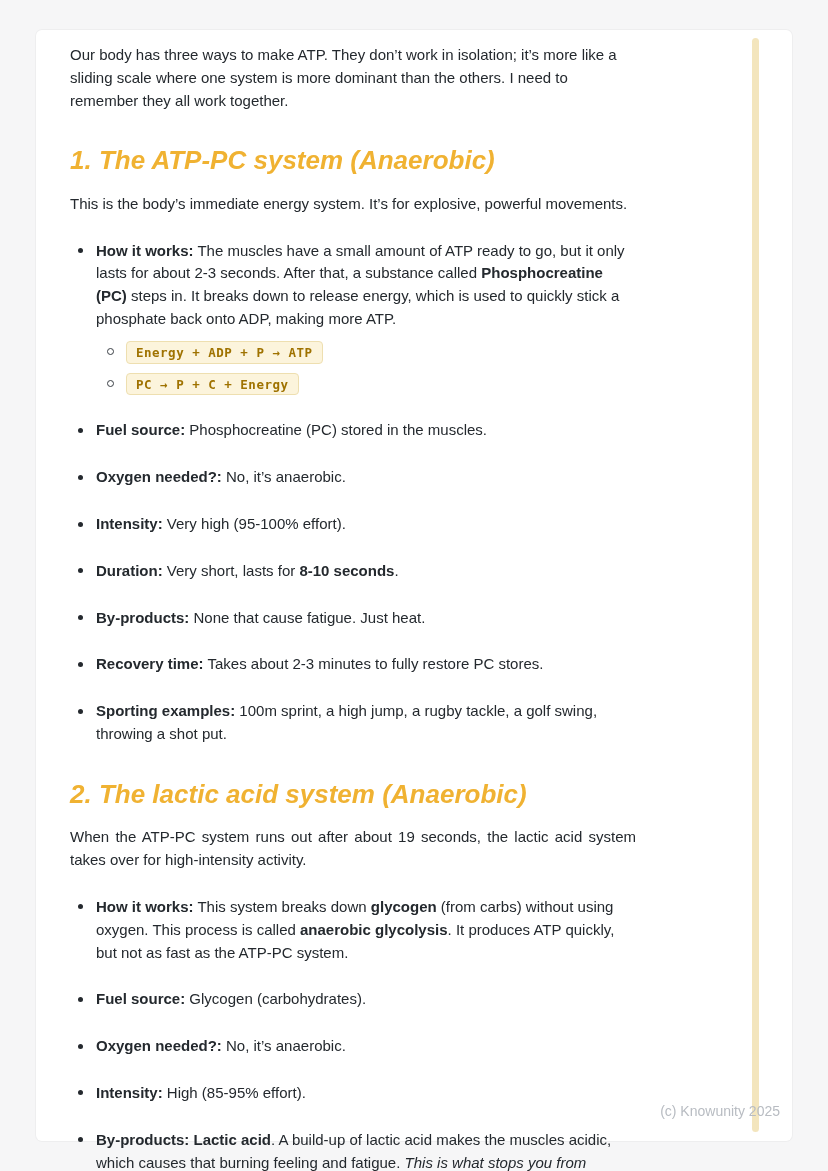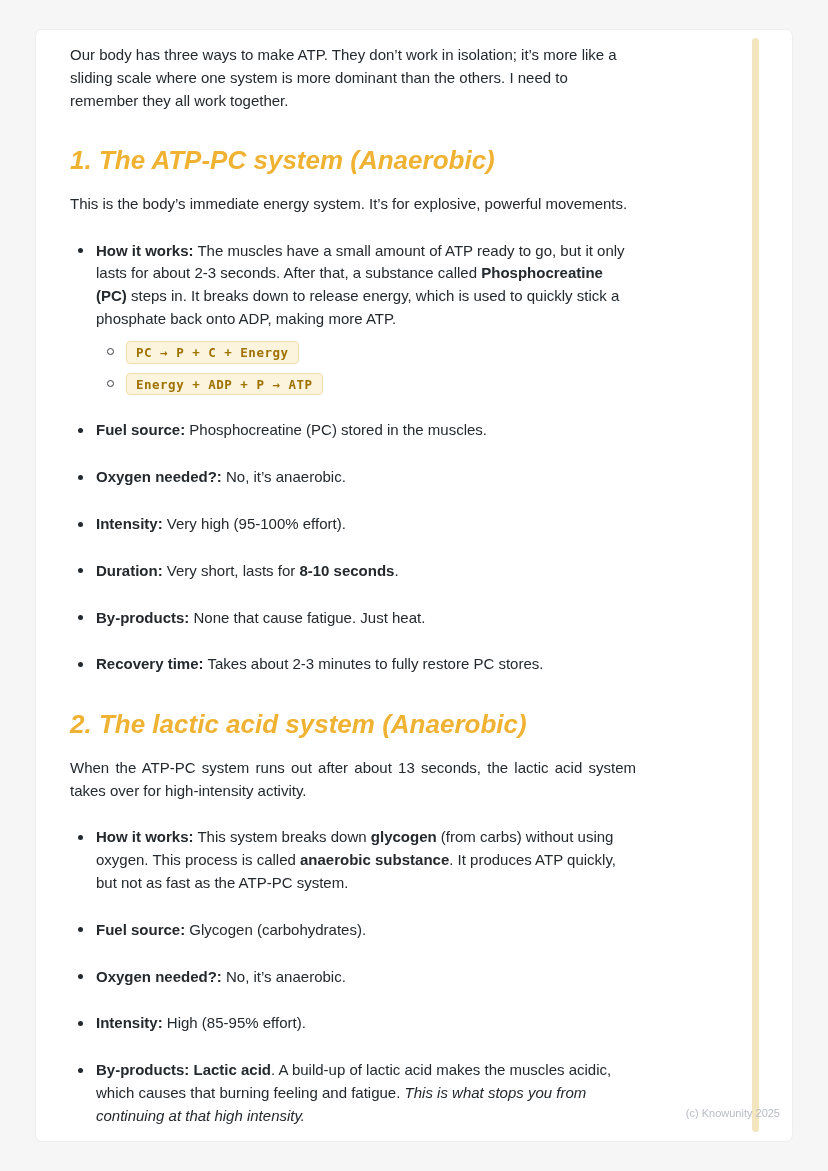--- a/index.html
+++ b/index.html
@@ -108,21 +108,21 @@
     background: #fcf4dc;
     border: 1px solid #eedfb0;
     border-radius: 4px;
     padding: 3px 9px 2px 9px;
     line-height: 1.25;
   }
   .watermark {
     position: absolute;
     right: 12px;
     bottom: 22px;
-    font-size: 11px;
+    font-size: 14px;
     color: #b8bcc2;
     z-index: 3;
   }
 </style>
 </head>
 <body>
 
 <div class="canvas">
   <div class="page">
     <div class="strip"></div>
@@ -132,38 +132,39 @@
       <p class="para">Our body has three ways to make ATP. They don’t work in isolation; it’s more like a sliding scale where one system is more dominant than the others. I need to remember they all work together.</p>
 
       <h2 class="heading">1. The ATP-PC system (Anaerobic)</h2>
 
       <p class="para justify">This is the body’s immediate energy system. It’s for explosive, powerful movements.</p>
 
       <ul class="list">
         <li class="li">
           <div><span class="b">How it works:</span><span> The muscles have a small amount of ATP ready to go, but it only lasts for about 2-3 seconds. After that, a substance called </span><span class="b">Phosphocreatine (PC)</span><span> steps in. It breaks down to release energy, which is used to quickly stick a phosphate back onto ADP, making more ATP.</span></div>
           <ul class="sublist">
+            <li class="subli"><code class="chip">Energy + ADP + P → ATP</code></li>
             <li class="subli"><code class="chip">PC → P + C + Energy</code></li>
-            <li class="subli"><code class="chip">Energy + ADP + P → ATP</code></li>
           </ul>
         </li>
         <li class="li"><span class="b">Fuel source:</span><span> Phosphocreatine (PC) stored in the muscles.</span></li>
         <li class="li"><span class="b">Oxygen needed?:</span><span> No, it’s anaerobic.</span></li>
         <li class="li"><span class="b">Intensity:</span><span> Very high (95-100% effort).</span></li>
         <li class="li"><span class="b">Duration:</span><span> Very short, lasts for </span><span class="b">8-10 seconds</span><span>.</span></li>
         <li class="li"><span class="b">By-products:</span><span> None that cause fatigue. Just heat.</span></li>
         <li class="li"><span class="b">Recovery time:</span><span> Takes about 2-3 minutes to fully restore PC stores.</span></li>
+        <li class="li"><span class="b">Sporting examples:</span><span> 100m sprint, a high jump, a rugby tackle, a golf swing, throwing a shot put.</span></li>
       </ul>
 
       <h2 class="heading">2. The lactic acid system (Anaerobic)</h2>
 
-      <p class="para justify">When the ATP-PC system runs out after about 13 seconds, the lactic acid system takes over for high-intensity activity.</p>
+      <p class="para justify">When the ATP-PC system runs out after about 19 seconds, the lactic acid system takes over for high-intensity activity.</p>
 
       <ul class="list">
-        <li class="li"><span class="b">How it works:</span><span> This system breaks down </span><span class="b">glycogen</span><span> (from carbs) without using oxygen. This process is called </span><span class="b">anaerobic substance</span><span>. It produces ATP quickly, but not as fast as the ATP-PC system.</span></li>
+        <li class="li"><span class="b">How it works:</span><span> This system breaks down </span><span class="b">glycogen</span><span> (from carbs) without using oxygen. This process is called </span><span class="b">anaerobic glycolysis</span><span>. It produces ATP quickly, but not as fast as the ATP-PC system.</span></li>
         <li class="li"><span class="b">Fuel source:</span><span> Glycogen (carbohydrates).</span></li>
         <li class="li"><span class="b">Oxygen needed?:</span><span> No, it’s anaerobic.</span></li>
         <li class="li"><span class="b">Intensity:</span><span> High (85-95% effort).</span></li>
         <li class="li"><span class="b">By-products: Lactic acid</span><span>. A build-up of lactic acid makes the muscles acidic, which causes that burning feeling and fatigue. </span><span class="i">This is what stops you from continuing at that high intensity.</span></li>
       </ul>
 
     </div>
 
     <div class="watermark">(c) Knowunity 2025</div>
   </div>

